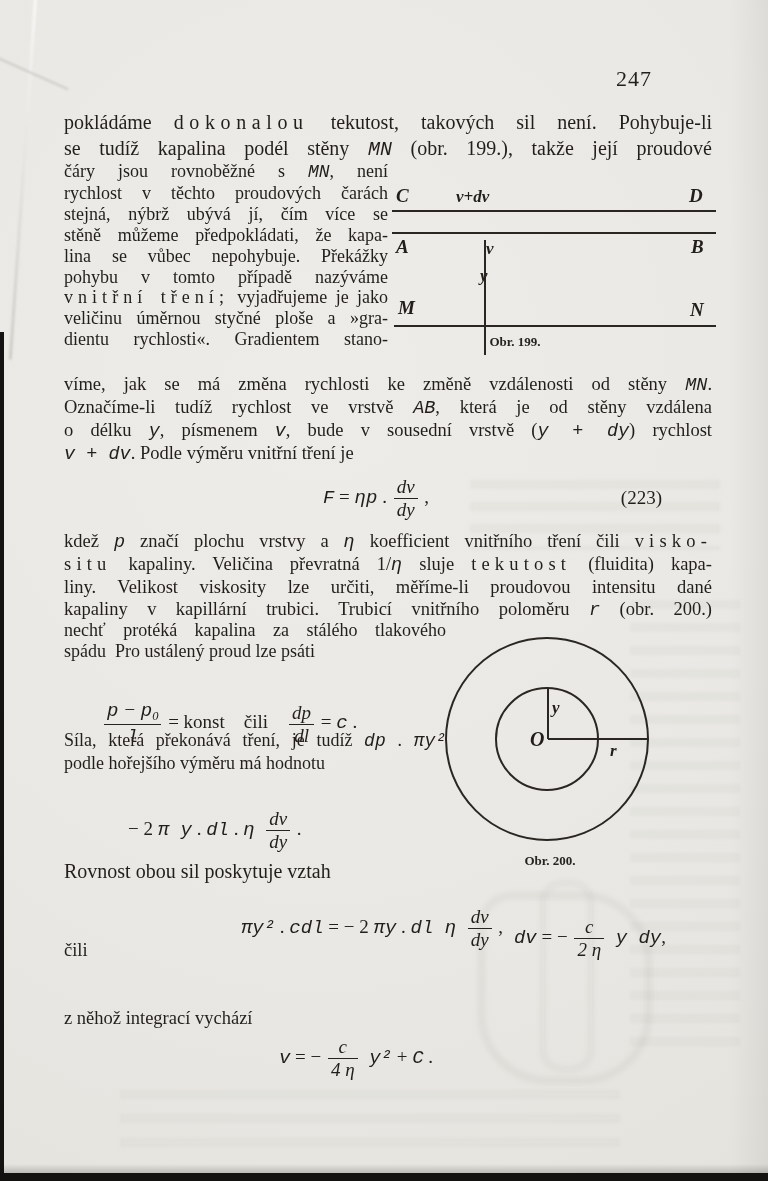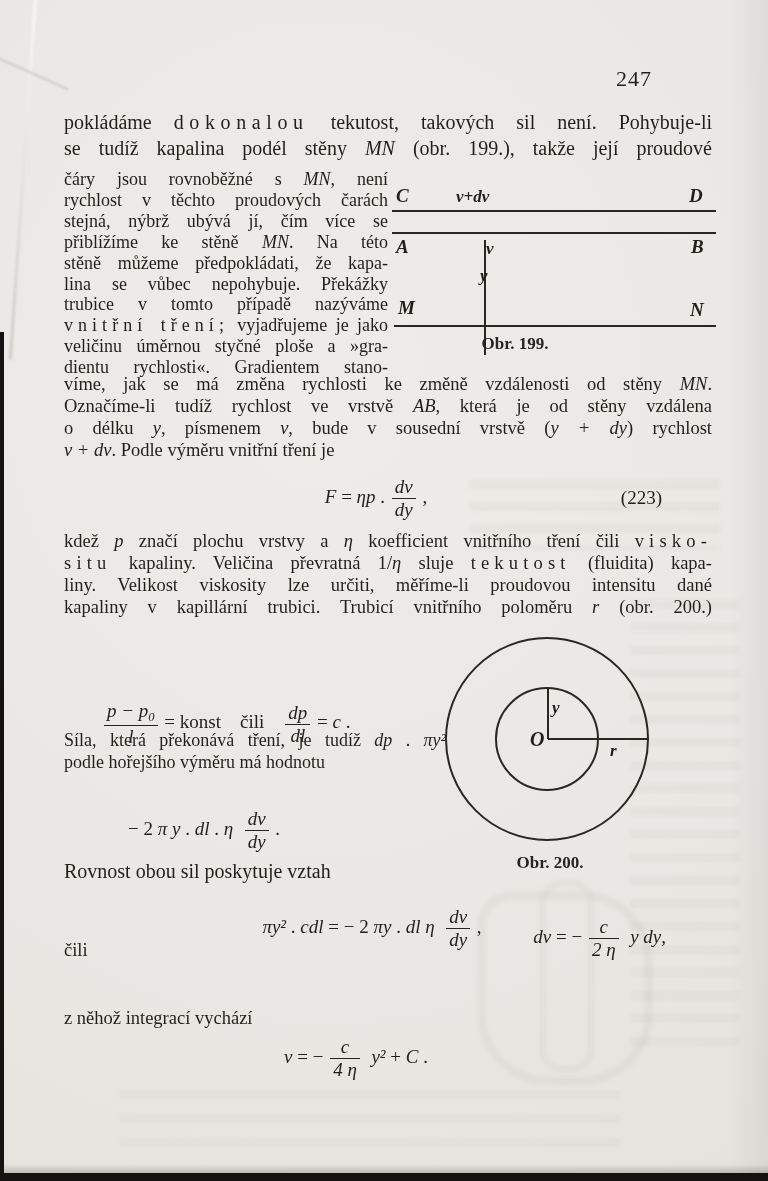--- a/index.html
+++ b/index.html
@@ -22,30 +22,30 @@
   .ghost.s1{left:470px;top:480px;width:250px;height:70px;background:repeating-linear-gradient(rgba(115,110,96,.05) 0 9px,transparent 9px 22px);filter:blur(1.5px);}
   .ghost.s2{left:630px;top:600px;width:110px;height:460px;background:repeating-linear-gradient(rgba(115,110,96,.045) 0 9px,transparent 9px 23px);filter:blur(1.5px);}
   .ghost.s3{left:120px;top:1090px;width:500px;height:60px;background:repeating-linear-gradient(rgba(115,110,96,.04) 0 9px,transparent 9px 24px);filter:blur(1.5px);}
 
   .pagenum{position:absolute;left:616px;top:66px;font-size:22px;letter-spacing:1px;}
 
   .block{position:absolute;left:64px;}
   .line{display:block;}
   .just{text-align:justify;text-align-last:justify;}
   .pA{top:110px;width:648px;line-height:25.5px;font-size:20px;}
-  .col1{top:169px;width:324px;line-height:20.9px;font-size:18px;}
+  .col1{top:161px;width:324px;line-height:20.9px;font-size:18px;}
   .pB{top:374px;width:648px;line-height:21.9px;font-size:18.5px;}
   .pC{top:531px;width:648px;line-height:21.9px;font-size:18.5px;}
   .pD{top:620px;width:382px;line-height:21px;font-size:18px;}
   .pE{top:730px;width:382px;line-height:21.5px;font-size:18px;}
   .pF{top:860px;width:648px;font-size:20px;}
   .cili{top:940px;font-size:18.5px;}
   .integr{top:1008px;font-size:18.5px;}
 
-  .it{font-style:italic;}
+  .it{font-style:italic;font-family:Liberation Mono, monospace;}
   .sp{letter-spacing:.28em;}
   .sub{font-size:66%;font-style:italic;vertical-align:-0.28em;}
 
   
   .eqrow{position:absolute;left:64px;width:648px;display:flex;align-items:center;justify-content:center;font-size:19px;}
   .eqbody{white-space:nowrap;}
   .frac{display:inline-block;vertical-align:middle;text-align:center;font-style:italic;margin:0 2px;}
   .frac .fnum{display:block;line-height:1.05;padding:0 3px 1px;}
   .frac .fden{display:block;line-height:1.05;border-top:1.6px solid #262320;padding:1px 3px 0;}
   .eq223{top:472px;height:52px;}
@@ -66,21 +66,21 @@
   .f199-l1{left:2px;top:28px;width:324px;}
   .f199-l2{left:2px;top:50px;width:324px;}
   .f199-l3{left:4px;top:143px;width:322px;}
   .f199-v{position:absolute;left:86px;top:28px;height:115px;width:0;border-left:2px solid #2a2622;}
   .figlab{position:absolute;font-style:italic;font-weight:700;font-size:19px;line-height:1;}
   .figlab.small{font-size:17px;}
   .f199-C{left:6px;top:4px;} .f199-vdv{left:66px;top:6px;} .f199-D{left:299px;top:4px;}
   .f199-A{left:6px;top:55px;} .f199-B{left:301px;top:55px;}
   .f199-v{left:94px;top:58px;} .f199-y{left:90px;top:85px;}
   .f199-M{left:8px;top:116px;} .f199-N{left:300px;top:118px;}
-  .figcap{position:absolute;font-weight:700;font-size:17px;color:#262320;}
+  .figcap{position:absolute;font-weight:700;font-size:13px;color:#262320;}
   .f199-cap{left:0;top:152px;width:250px;text-align:center;}
 
   
   .fig200{position:absolute;left:443px;top:631px;width:214px;height:254px;}
   .circ{position:absolute;border:2px solid #2a2622;border-radius:50%;}
   .f200-outer{left:2px;top:6px;width:200px;height:200px;}
   .f200-inner{left:52px;top:56px;width:100px;height:100px;}
   .f200-vline{position:absolute;left:104px;top:57px;height:51px;width:0;border-left:2px solid #2a2622;}
   .f200-hline{position:absolute;left:105px;top:107px;width:99px;border-top:2px solid #2a2622;height:0;}
   .f200-O{left:87px;top:98px;font-size:20px;}
@@ -105,24 +105,23 @@
 
   <div class="block pA">
     <div class="line just">pokládáme <span class="sp">dokonalou</span> tekutost, takových sil není. Pohybuje-li</div>
     <div class="line just">se tudíž kapalina podél stěny <span class="it">MN</span> (obr. 199.), takže její proudové</div>
   </div>
 
   <div class="block col1">
     <div class="line just">čáry jsou rovnoběžné s <span class="it">MN</span>, není</div>
     <div class="line just">rychlost v těchto proudových čarách</div>
     <div class="line just">stejná, nýbrž ubývá jí, čím více se</div>
-    <div class="line just">přiblížíme ke stěně <span class="it">MN</span>. Na této</div>
     <div class="line just">stěně můžeme předpokládati, že kapa-</div>
     <div class="line just">lina se vůbec nepohybuje. Překážky</div>
-    <div class="line just">trubice v tomto případě nazýváme</div>
+    <div class="line just">pohybu v tomto případě nazýváme</div>
     <div class="line just"><span class="sp">vnitřní tření;</span> vyjadřujeme je jako</div>
     <div class="line just">veličinu úměrnou styčné ploše a »gra-</div>
     <div class="line just">dientu rychlosti«. Gradientem stano-</div>
   </div>
 
   <div class="fig199">
     <div class="fline f199-l1"></div>
     <div class="fline f199-l2"></div>
     <div class="fline f199-l3"></div>
     <div class="f199-v"></div>
@@ -150,20 +149,24 @@
     <span class="eqnum">(223)</span>
   </div>
 
   <div class="block pC">
     <div class="line just">kdež <span class="it">p</span> značí plochu vrstvy a <span class="it">η</span> koefficient vnitřního tření čili <span class="sp">visko-</span></div>
     <div class="line just"><span class="sp">situ</span> kapaliny. Veličina převratná 1/<span class="it">η</span> sluje <span class="sp">tekutost</span> (fluidita) kapa-</div>
     <div class="line just">liny. Velikost viskosity lze určiti, měříme-li proudovou intensitu dané</div>
     <div class="line just">kapaliny v kapillární trubici. Trubicí vnitřního poloměru <span class="it">r</span> (obr. 200.)</div>
   </div>
 
+  <div class="block pD">
+    <div class="line just">nechť protéká kapalina za stálého tlakového</div>
+    <div class="line">spádu Pro ustálený proud lze psáti</div>
+  </div>
 
   <div class="eqrow eqkonst">
     <span class="eqbody"><span class="frac"><span class="fnum"><span class="it">p</span> − <span class="it">p</span><span class="sub">0</span></span><span class="fden"><span class="it">l</span></span></span> = konst  čili  <span class="frac"><span class="fnum">dp</span><span class="fden">dl</span></span> = <span class="it">c</span> .</span>
   </div>
 
   <div class="fig200">
     <div class="circ f200-outer"></div>
     <div class="circ f200-inner"></div>
     <div class="f200-vline"></div>
     <div class="f200-hline"></div>

